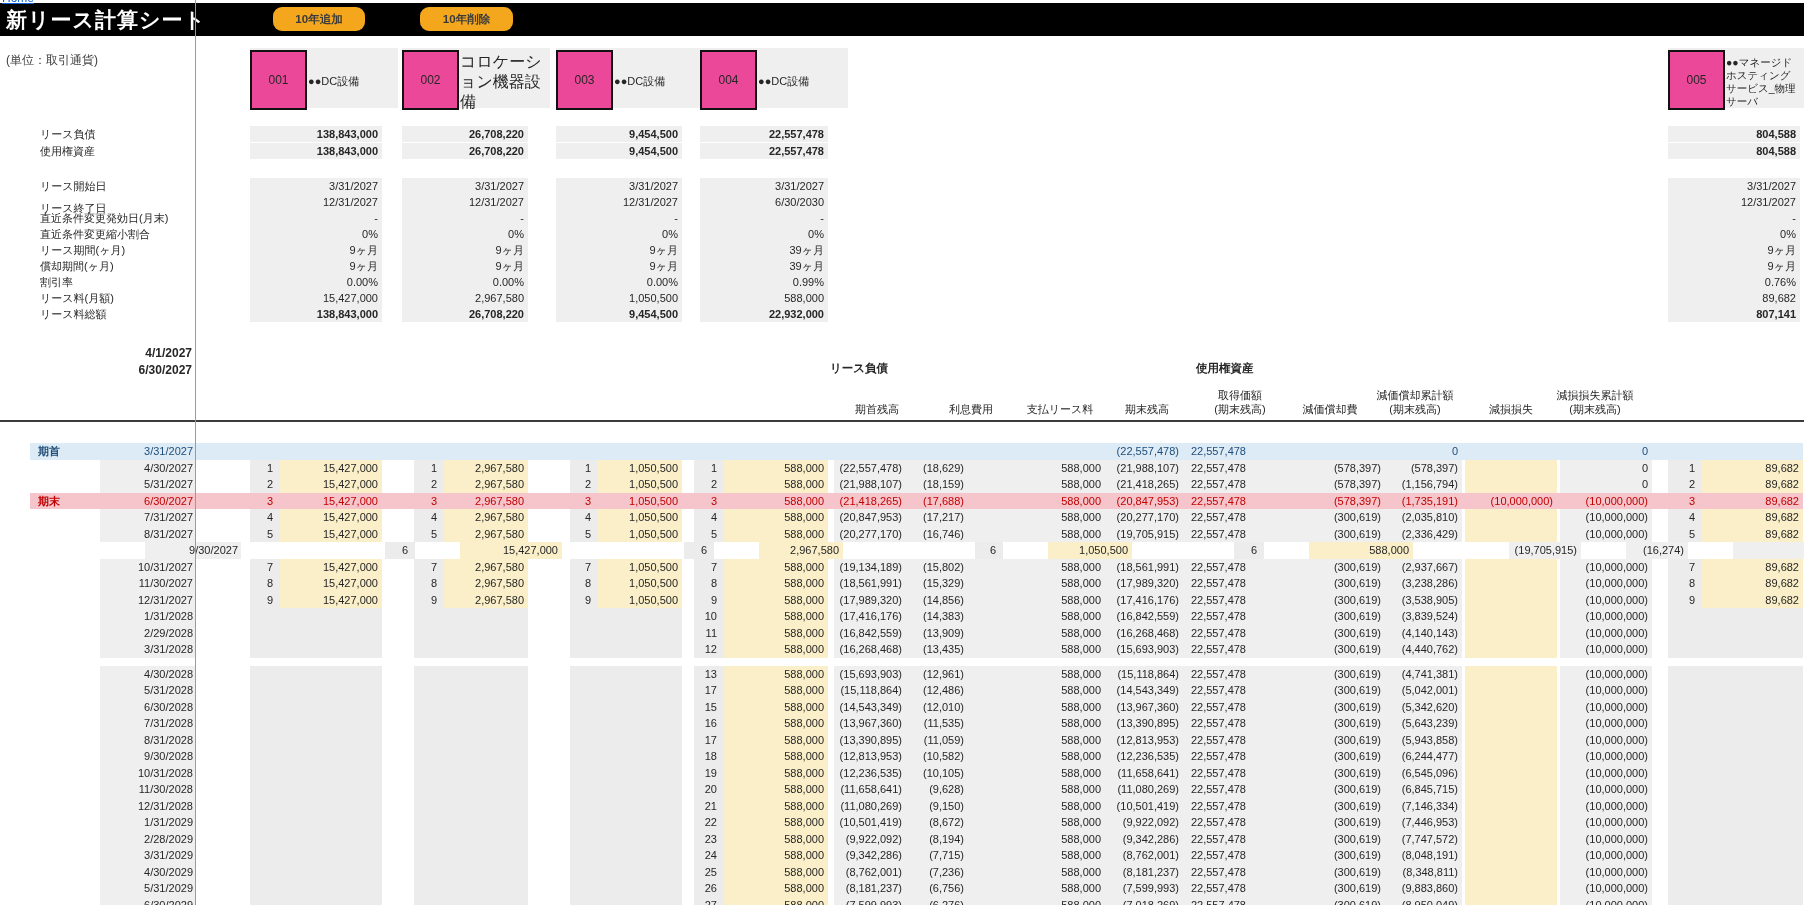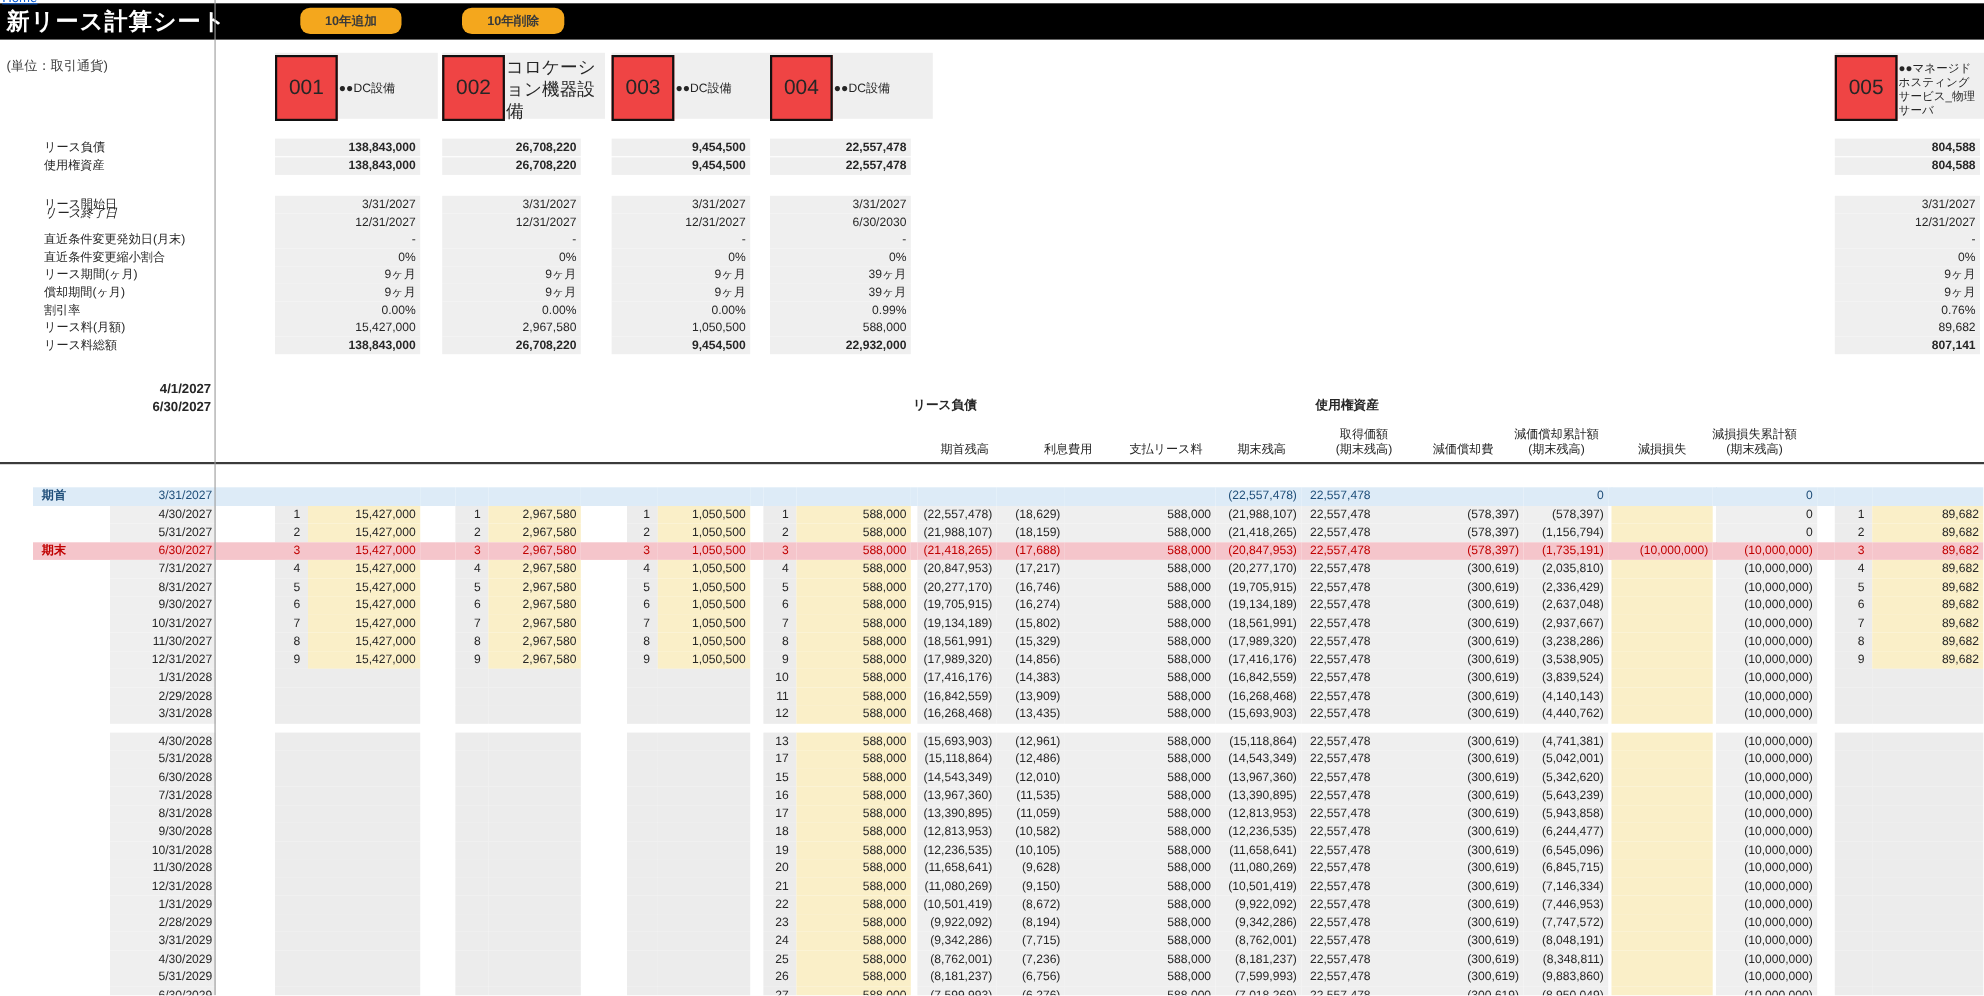--- a/index.html
+++ b/index.html
@@ -6,22 +6,22 @@
   #app{position:relative;width:1804px;height:905px;overflow:hidden;background:#fff;
        font-family:"Liberation Sans",sans-serif;color:#262626;}
   a.home{position:absolute;top:-9px;left:2px;font-size:12px;color:#0B5ED7;text-decoration:underline;z-index:9;}
   .vline{position:absolute;left:195px;top:0;width:1px;height:905px;background:#9b9b9b;z-index:8;}
   .topbar{position:absolute;left:0;top:3px;width:1804px;height:33px;background:#000;z-index:2;}
   .title{position:absolute;left:6px;top:0;height:33px;line-height:33px;color:#fff;font-size:21px;font-weight:bold;letter-spacing:1px;}
   .gold-btn{position:absolute;top:4px;height:24px;border:none;border-radius:9px;
             font-family:"Liberation Sans",sans-serif;font-size:11.5px;font-weight:bold;color:#3a3a3a;cursor:pointer;}
   .unit{position:absolute;left:6px;top:52px;font-size:12px;color:#404040;}
   .band{position:absolute;top:48px;height:60px;background:#EFEFEF;}
-  .idbox{position:absolute;top:50px;width:53px;height:56px;background:#ef4444;border:2.5px solid #111;
-         display:flex;align-items:center;justify-content:center;font-size:19px;}
+  .idbox{position:absolute;top:50px;width:53px;height:56px;background:#ec4899;border:2.5px solid #111;
+         display:flex;align-items:center;justify-content:center;font-size:12px;}
   .lname{position:absolute;top:48px;height:68px;display:flex;align-items:center;font-size:11px;line-height:1.25;}
   .sumlabel{position:absolute;left:40px;width:170px;font-size:11px;line-height:16px;white-space:nowrap;}
   .sumval{position:absolute;background:#EFEFEF;font-size:11px;line-height:16px;text-align:right;padding-right:4px;box-sizing:border-box;white-space:nowrap;}
   .bold{font-weight:bold;}
   .period-date{position:absolute;left:52px;width:140px;text-align:right;font-size:12px;font-weight:bold;}
   .group-h{position:absolute;top:361px;font-size:11.5px;font-weight:bold;white-space:nowrap;}
   .colhead{position:absolute;transform:translateX(-50%);font-size:11px;text-align:center;
            line-height:14px;white-space:pre-line;}
   .thick-line{position:absolute;left:0;top:420px;width:1804px;height:2px;background:#3b3b3b;}
   .srow{position:absolute;left:0;width:1803px;height:16.5px;display:grid;}
@@ -77,21 +77,21 @@
       <div class="sumval bold" style="left: 402px; width: 126px; top: 143px; height: 16px;">26,708,220</div>
       <div class="sumval bold" style="left: 556px; width: 126px; top: 143px; height: 16px;">9,454,500</div>
       <div class="sumval bold" style="left: 700px; width: 128px; top: 143px; height: 16px;">22,557,478</div>
       <div class="sumval bold" style="left: 1668px; width: 132px; top: 143px; height: 16px;">804,588</div>
       <div class="sumlabel" style="top: 178px;">リース開始日</div>
       <div class="sumval" style="left: 250px; width: 132px; top: 178px; height: 16px;">3/31/2027</div>
       <div class="sumval" style="left: 402px; width: 126px; top: 178px; height: 16px;">3/31/2027</div>
       <div class="sumval" style="left: 556px; width: 126px; top: 178px; height: 16px;">3/31/2027</div>
       <div class="sumval" style="left: 700px; width: 128px; top: 178px; height: 16px;">3/31/2027</div>
       <div class="sumval" style="left: 1668px; width: 132px; top: 178px; height: 16px;">3/31/2027</div>
-      <div class="sumlabel" style="top: 186px; font-style: italic;">リース終了日</div>
+      <div class="sumlabel" style="top: 200px;">リース終了日</div>
       <div class="sumval" style="left: 250px; width: 132px; top: 194px; height: 16px;">12/31/2027</div>
       <div class="sumval" style="left: 402px; width: 126px; top: 194px; height: 16px;">12/31/2027</div>
       <div class="sumval" style="left: 556px; width: 126px; top: 194px; height: 16px;">12/31/2027</div>
       <div class="sumval" style="left: 700px; width: 128px; top: 194px; height: 16px;">6/30/2030</div>
       <div class="sumval" style="left: 1668px; width: 132px; top: 194px; height: 16px;">12/31/2027</div>
       <div class="sumlabel" style="top: 210px;">直近条件変更発効日(月末)</div>
       <div class="sumval" style="left: 250px; width: 132px; top: 210px; height: 16px;">-</div>
       <div class="sumval" style="left: 402px; width: 126px; top: 210px; height: 16px;">-</div>
       <div class="sumval" style="left: 556px; width: 126px; top: 210px; height: 16px;">-</div>
       <div class="sumval" style="left: 700px; width: 128px; top: 210px; height: 16px;">-</div>
@@ -335,21 +335,21 @@
         <div class="cell c-calc">(300,619)</div>
         <div class="cell c-calc">(2,336,429)</div>
         <div class="cell"></div>
         <div class="cell c-imp"></div>
         <div class="cell"></div>
         <div class="cell c-calc">(10,000,000)</div>
         <div class="cell"></div>
         <div class="cell c-idx">5</div>
         <div class="cell c-amt">89,682</div>
       </div>
-      <div class="srow" style="top: 542px; grid-template-columns: 100px 96px 54px 30px 102px 32px 30px 84px 42px 28px 84px 12px 30px 104px 6px 72px 62px 137px 78px 67px 135px 77px 3px 92px 3px 92px 16px 34px 101px;">
+      <div class="srow" style="top: 542px; grid-template-columns: 100px 96px 54px 30px 102px 32px 30px 84px 42px 28px 84px 12px 30px 104px 6px 72px 62px 137px 78px 67px 135px 77px 3px 92px 3px 92px 16px 34px 101px; gap: 45px;">
         <div class="cell c-marker"></div>
         <div class="cell c-date">9/30/2027</div>
         <div class="cell"></div>
         <div class="cell c-idx">6</div>
         <div class="cell c-amt">15,427,000</div>
         <div class="cell"></div>
         <div class="cell c-idx">6</div>
         <div class="cell c-amt">2,967,580</div>
         <div class="cell"></div>
         <div class="cell c-idx">6</div>

